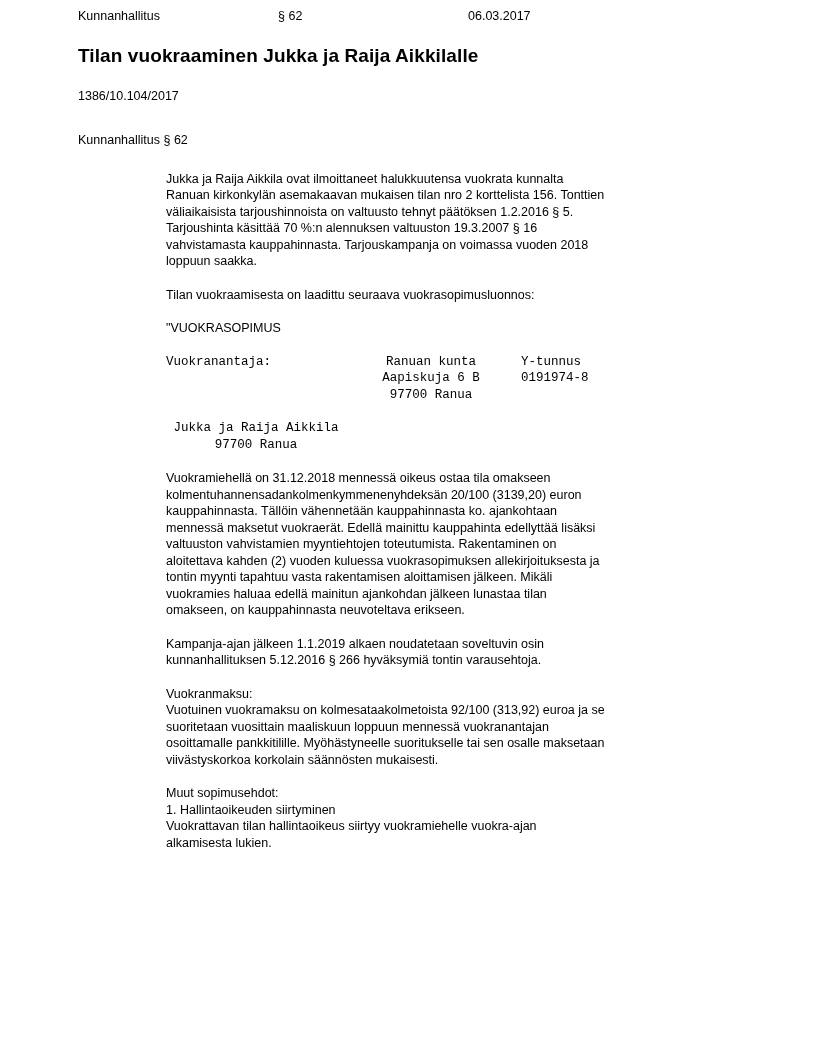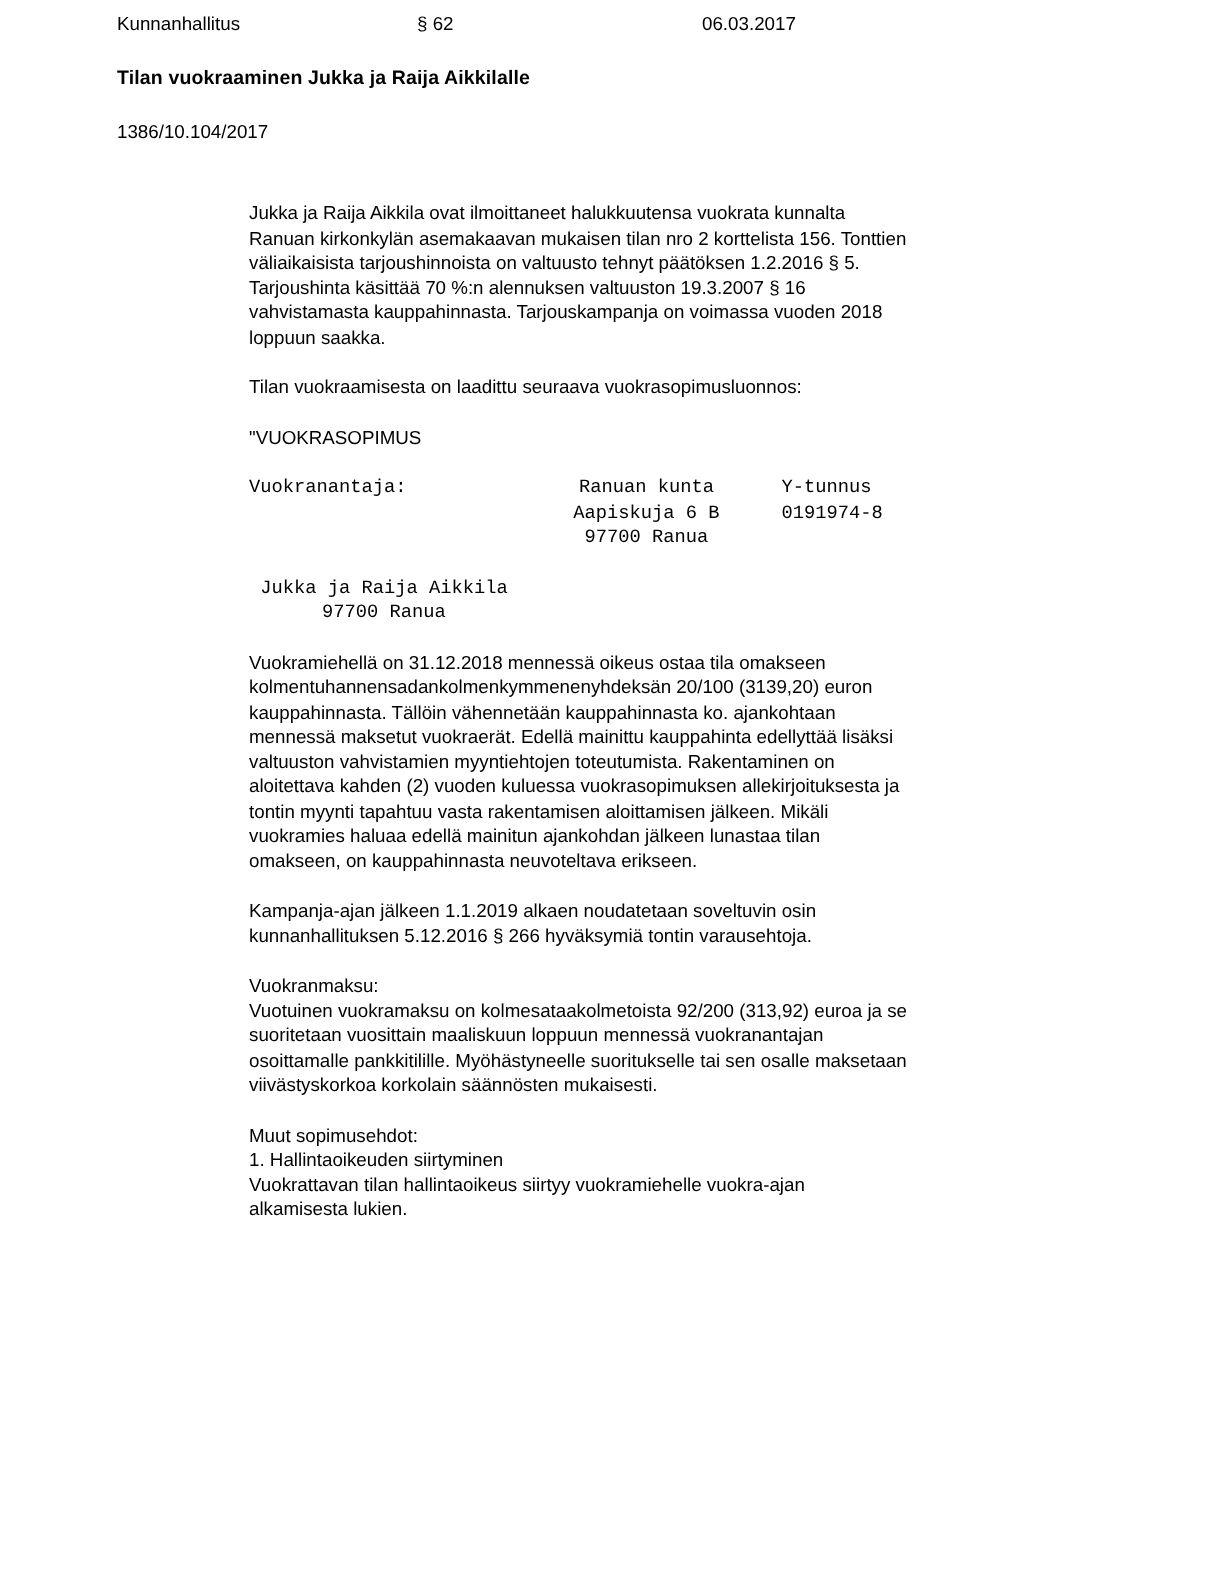--- a/index.html
+++ b/index.html
@@ -26,27 +26,27 @@
     display: flex;
     align-items: baseline;
     font-size: 12.5px;
     margin-bottom: 18px;
   }
   .header-organ { width: 200px; }
   .header-section { width: 190px; }
   .header-date { }
 
   .doc-title {
-    font-size: 13px;
+    font-size: 19px;
     font-weight: bold;
     margin: 0 0 20px 0;
     letter-spacing: 0.1px;
   }
   .ref-line {
-    margin: 0 0 38px 0;
+    margin: 0 0 28px 0;
   }
   .organ-line {
     margin: 0 0 22px 0;
   }
 
   .body-block {
     margin-left: 88px;
   }
   .para {
     margin: 0 0 17px 0;
@@ -92,20 +92,21 @@
   <div class="header-row">
     <div class="header-organ">Kunnanhallitus</div>
     <div class="header-section">§ 62</div>
     <div class="header-date">06.03.2017</div>
   </div>
 
   <h1 class="doc-title">Tilan vuokraaminen Jukka ja Raija Aikkilalle</h1>
 
   <div class="ref-line">1386/10.104/2017</div>
 
+  <div class="organ-line">Kunnanhallitus § 62</div>
 
   <div class="body-block">
 
     <p class="para">Jukka ja Raija Aikkila ovat ilmoittaneet halukkuutensa vuokrata kunnalta Ranuan kirkonkylän asemakaavan mukaisen tilan nro 2 korttelista 156. Tonttien väliaikaisista tarjoushinnoista on valtuusto tehnyt päätöksen 1.2.2016 § 5. Tarjoushinta käsittää 70 %:n alennuksen valtuuston 19.3.2007 § 16 vahvistamasta kauppahinnasta. Tarjouskampanja on voimassa vuoden 2018 loppuun saakka.</p>
 
     <p class="para">Tilan vuokraamisesta on laadittu seuraava vuokrasopimusluonnos:</p>
 
     <p class="contract-head">"VUOKRASOPIMUS</p>
 
     <div class="party-row">
@@ -126,21 +127,21 @@
     </div>
 
 
 
     <p class="para">Vuokramiehellä on 31.12.2018 mennessä oikeus ostaa tila omakseen kolmentuhannensadankolmenkymmenenyhdeksän 20/100 (3139,20) euron kauppahinnasta. Tällöin vähennetään kauppahinnasta ko. ajankohtaan mennessä maksetut vuokraerät. Edellä mainittu kauppahinta edellyttää lisäksi valtuuston vahvistamien myyntiehtojen toteutumista. Rakentaminen on aloitettava kahden (2) vuoden kuluessa vuokrasopimuksen allekirjoituksesta ja tontin myynti tapahtuu vasta rakentamisen aloittamisen jälkeen. Mikäli vuokramies haluaa edellä mainitun ajankohdan jälkeen lunastaa tilan omakseen, on kauppahinnasta neuvoteltava erikseen.</p>
 
     <p class="para">Kampanja-ajan jälkeen 1.1.2019 alkaen noudatetaan soveltuvin osin kunnanhallituksen 5.12.2016 § 266 hyväksymiä tontin varausehtoja.</p>
 
     <div class="section">
       <p class="section-label">Vuokranmaksu:</p>
-      <p class="section-text">Vuotuinen vuokramaksu on kolmesataakolmetoista 92/200 (313,92) euroa ja se suoritetaan vuosittain maaliskuun loppuun mennessä vuokranantajan osoittamalle pankkitilille. Myöhästyneelle suoritukselle tai sen osalle maksetaan viivästyskorkoa korkolain säännösten mukaisesti.</p>
+      <p class="section-text">Vuotuinen vuokramaksu on kolmesataakolmetoista 92/100 (313,92) euroa ja se suoritetaan vuosittain maaliskuun loppuun mennessä vuokranantajan osoittamalle pankkitilille. Myöhästyneelle suoritukselle tai sen osalle maksetaan viivästyskorkoa korkolain säännösten mukaisesti.</p>
     </div>
 
     <div class="section">
       <p class="section-label">Muut sopimusehdot:</p>
       <p class="section-label">1. Hallintaoikeuden siirtyminen</p>
       <p class="section-text">Vuokrattavan tilan hallintaoikeus siirtyy vuokramiehelle vuokra-ajan alkamisesta lukien.</p>
     </div>
 
   </div>
 </div>

